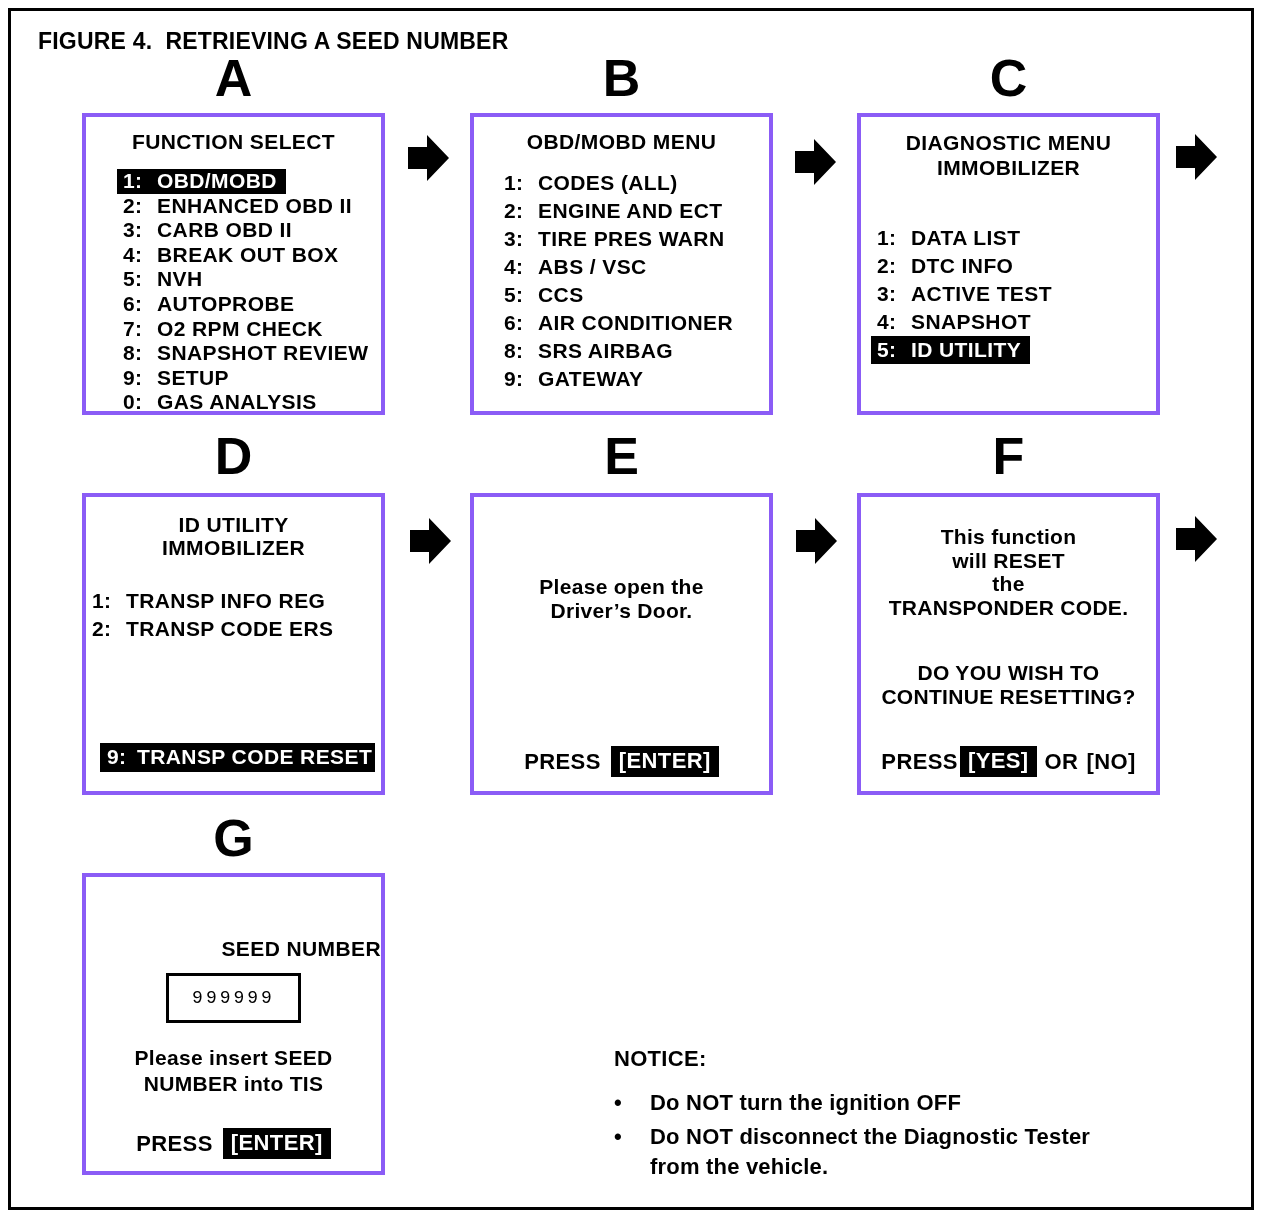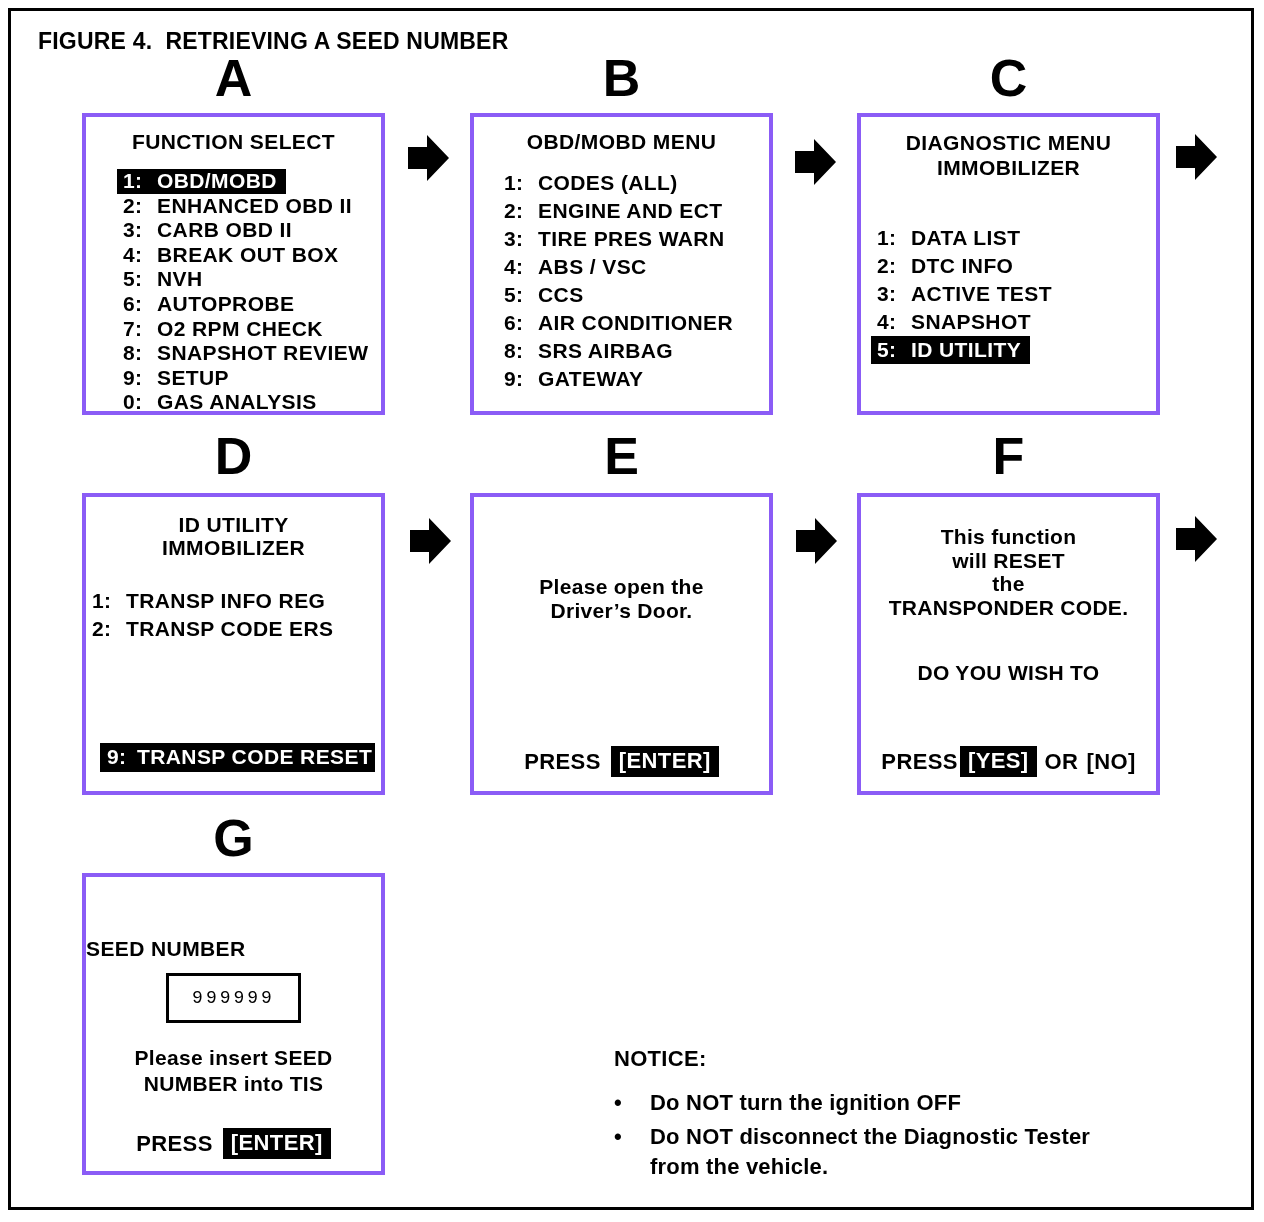--- a/index.html
+++ b/index.html
@@ -40,21 +40,21 @@
   .press-row{position:absolute;left:0;right:0;display:flex;align-items:center;justify-content:center;
     font-size:22px;letter-spacing:.4px;}
   .press-e{bottom:14px;}
   .press-f{bottom:14px;}
   .press-g{bottom:12px;}
   .key{background:#000;color:#fff;padding:2px 8px 3px 8px;display:inline-block;}
   .key-m{margin-left:10px;}
   .key-tight{margin-left:2px;margin-right:8px;}
   .no-key{margin-left:8px;}
 
-  .g-title{text-align:left;font-size:21px;line-height:24px;margin-top:60px;letter-spacing:.4px;}
+  .g-title{text-align:right;font-size:21px;line-height:24px;margin-top:60px;letter-spacing:.4px;}
   .seed-box{width:129px;height:44px;border:3px solid #000;margin:12px auto 0 auto;
     display:flex;align-items:center;justify-content:center;}
   .seed-val{font-family:"Liberation Mono","DejaVu Sans Mono",monospace;font-weight:normal;
     font-size:18px;letter-spacing:3px;}
   .msg-g{margin-top:22px;line-height:26px;}
 
   .arrow{position:absolute;}
   .arrow polygon{fill:#000;}
 
   .notice{position:absolute;left:614px;top:1046px;width:560px;}
@@ -150,20 +150,21 @@
 
   <div class="panel" style="left:857px;top:493px">
     <div class="msg msg-f">
       <div>This function</div>
       <div>will RESET</div>
       <div>the</div>
       <div>TRANSPONDER CODE.</div>
     </div>
     <div class="msg question-f">
       <div>DO YOU WISH TO</div>
+      <div>CONTINUE RESETTING?</div>
     </div>
     <div class="press-row press-f">
       <span>PRESS</span>
       <span class="key key-tight">[YES]</span>
       <span>OR</span>
       <span class="no-key">[NO]</span>
     </div>
   </div>
 
   <div class="panel" style="left:82px;top:873px">

